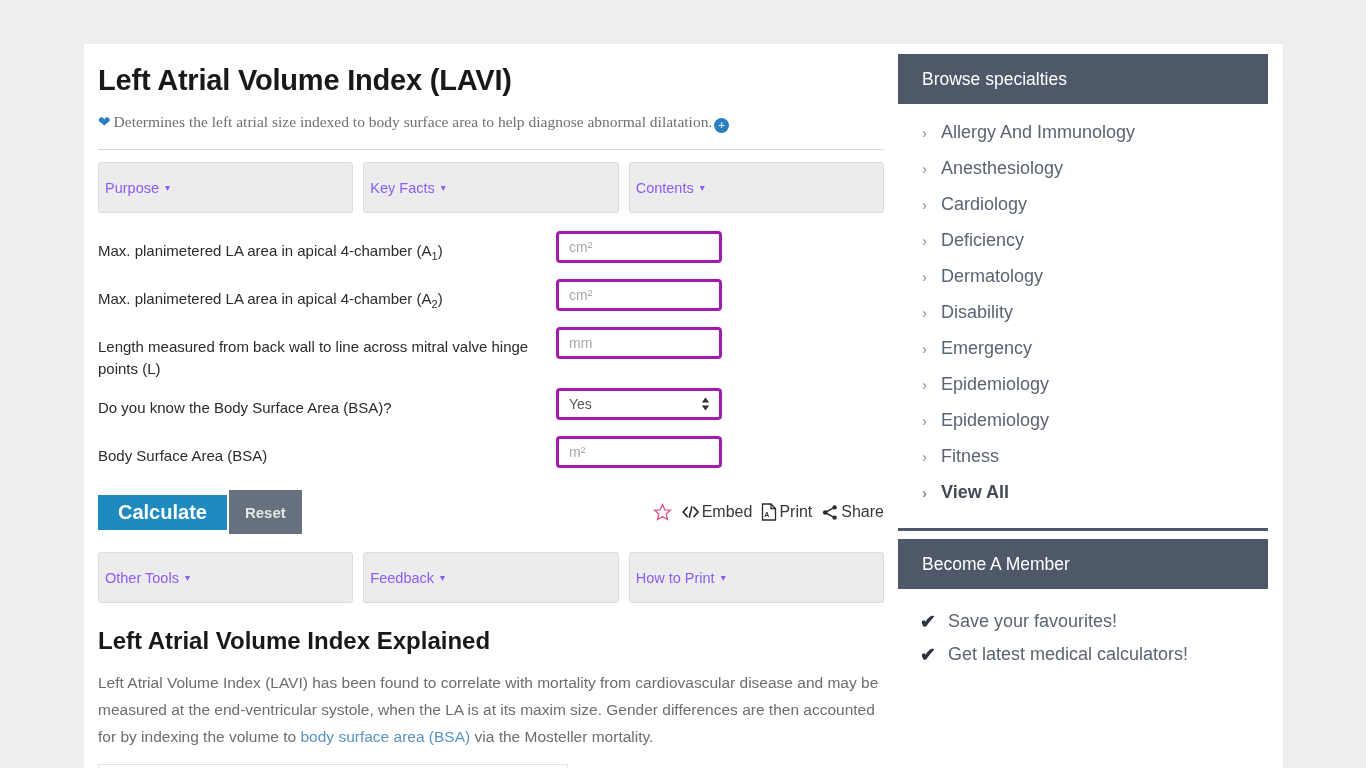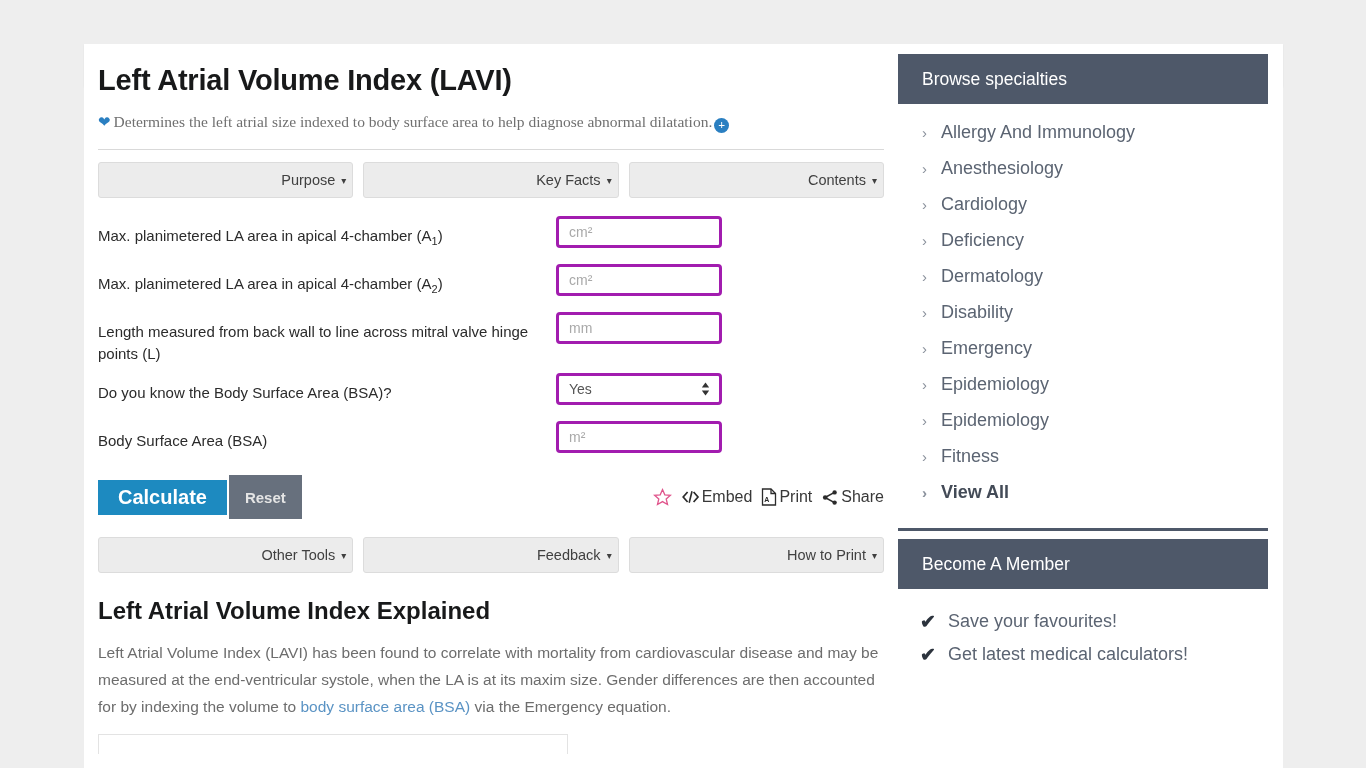--- a/index.html
+++ b/index.html
@@ -132,29 +132,29 @@
   }
 
   
   .btn-row {
     display: flex;
     gap: 10px;
     margin-bottom: 18px;
   }
   .acc-btn {
     flex: 1;
-    height: 36px;
+    height: 51px;
     background: #ececec;
     border: 1px solid #dcdcdc;
     border-radius: 3px;
     font-size: 14.5px;
-    color: #404040;
-    display: flex;
-    align-items: center;
-    justify-content: flex-end;
+    color: #8b5cf6;
+    display: flex;
+    align-items: center;
+    justify-content: flex-start;
     gap: 6px;
     cursor: pointer;
     font-family: "Liberation Sans", sans-serif;
   }
   .acc-btn .chev { font-size: 10px; }
 
   
   .form-rows { margin-bottom: 6px; }
   .form-row {
     display: flex;
@@ -493,21 +493,21 @@
         <span>Feedback</span>
         <span class="chev">▾</span>
       </button>
       <button class="acc-btn">
         <span>How to Print</span>
         <span class="chev">▾</span>
       </button>
     </div>
 
     <h2 class="explain-title">Left Atrial Volume Index Explained</h2>
-    <p class="explain-body"><span>Left Atrial Volume Index (LAVI) has been found to correlate with mortality from cardiovascular disease and may be measured at the end-ventricular systole, when the LA is at its maxim size. Gender differences are then accounted for by indexing the volume to </span><a href="#">body surface area (BSA)</a><span> via the Emergency equation.</span></p>
+    <p class="explain-body"><span>Left Atrial Volume Index (LAVI) has been found to correlate with mortality from cardiovascular disease and may be measured at the end-ventricular systole, when the LA is at its maxim size. Gender differences are then accounted for by indexing the volume to </span><a href="#">body surface area (BSA)</a><span> via the Mosteller mortality.</span></p>
 
     <div class="bottom-box"></div>
   </div>
 
   <div class="side-col">
 
     <div class="panel-head">Browse specialties</div>
 
     <ul class="spec-list">
       <li class="spec-item">

